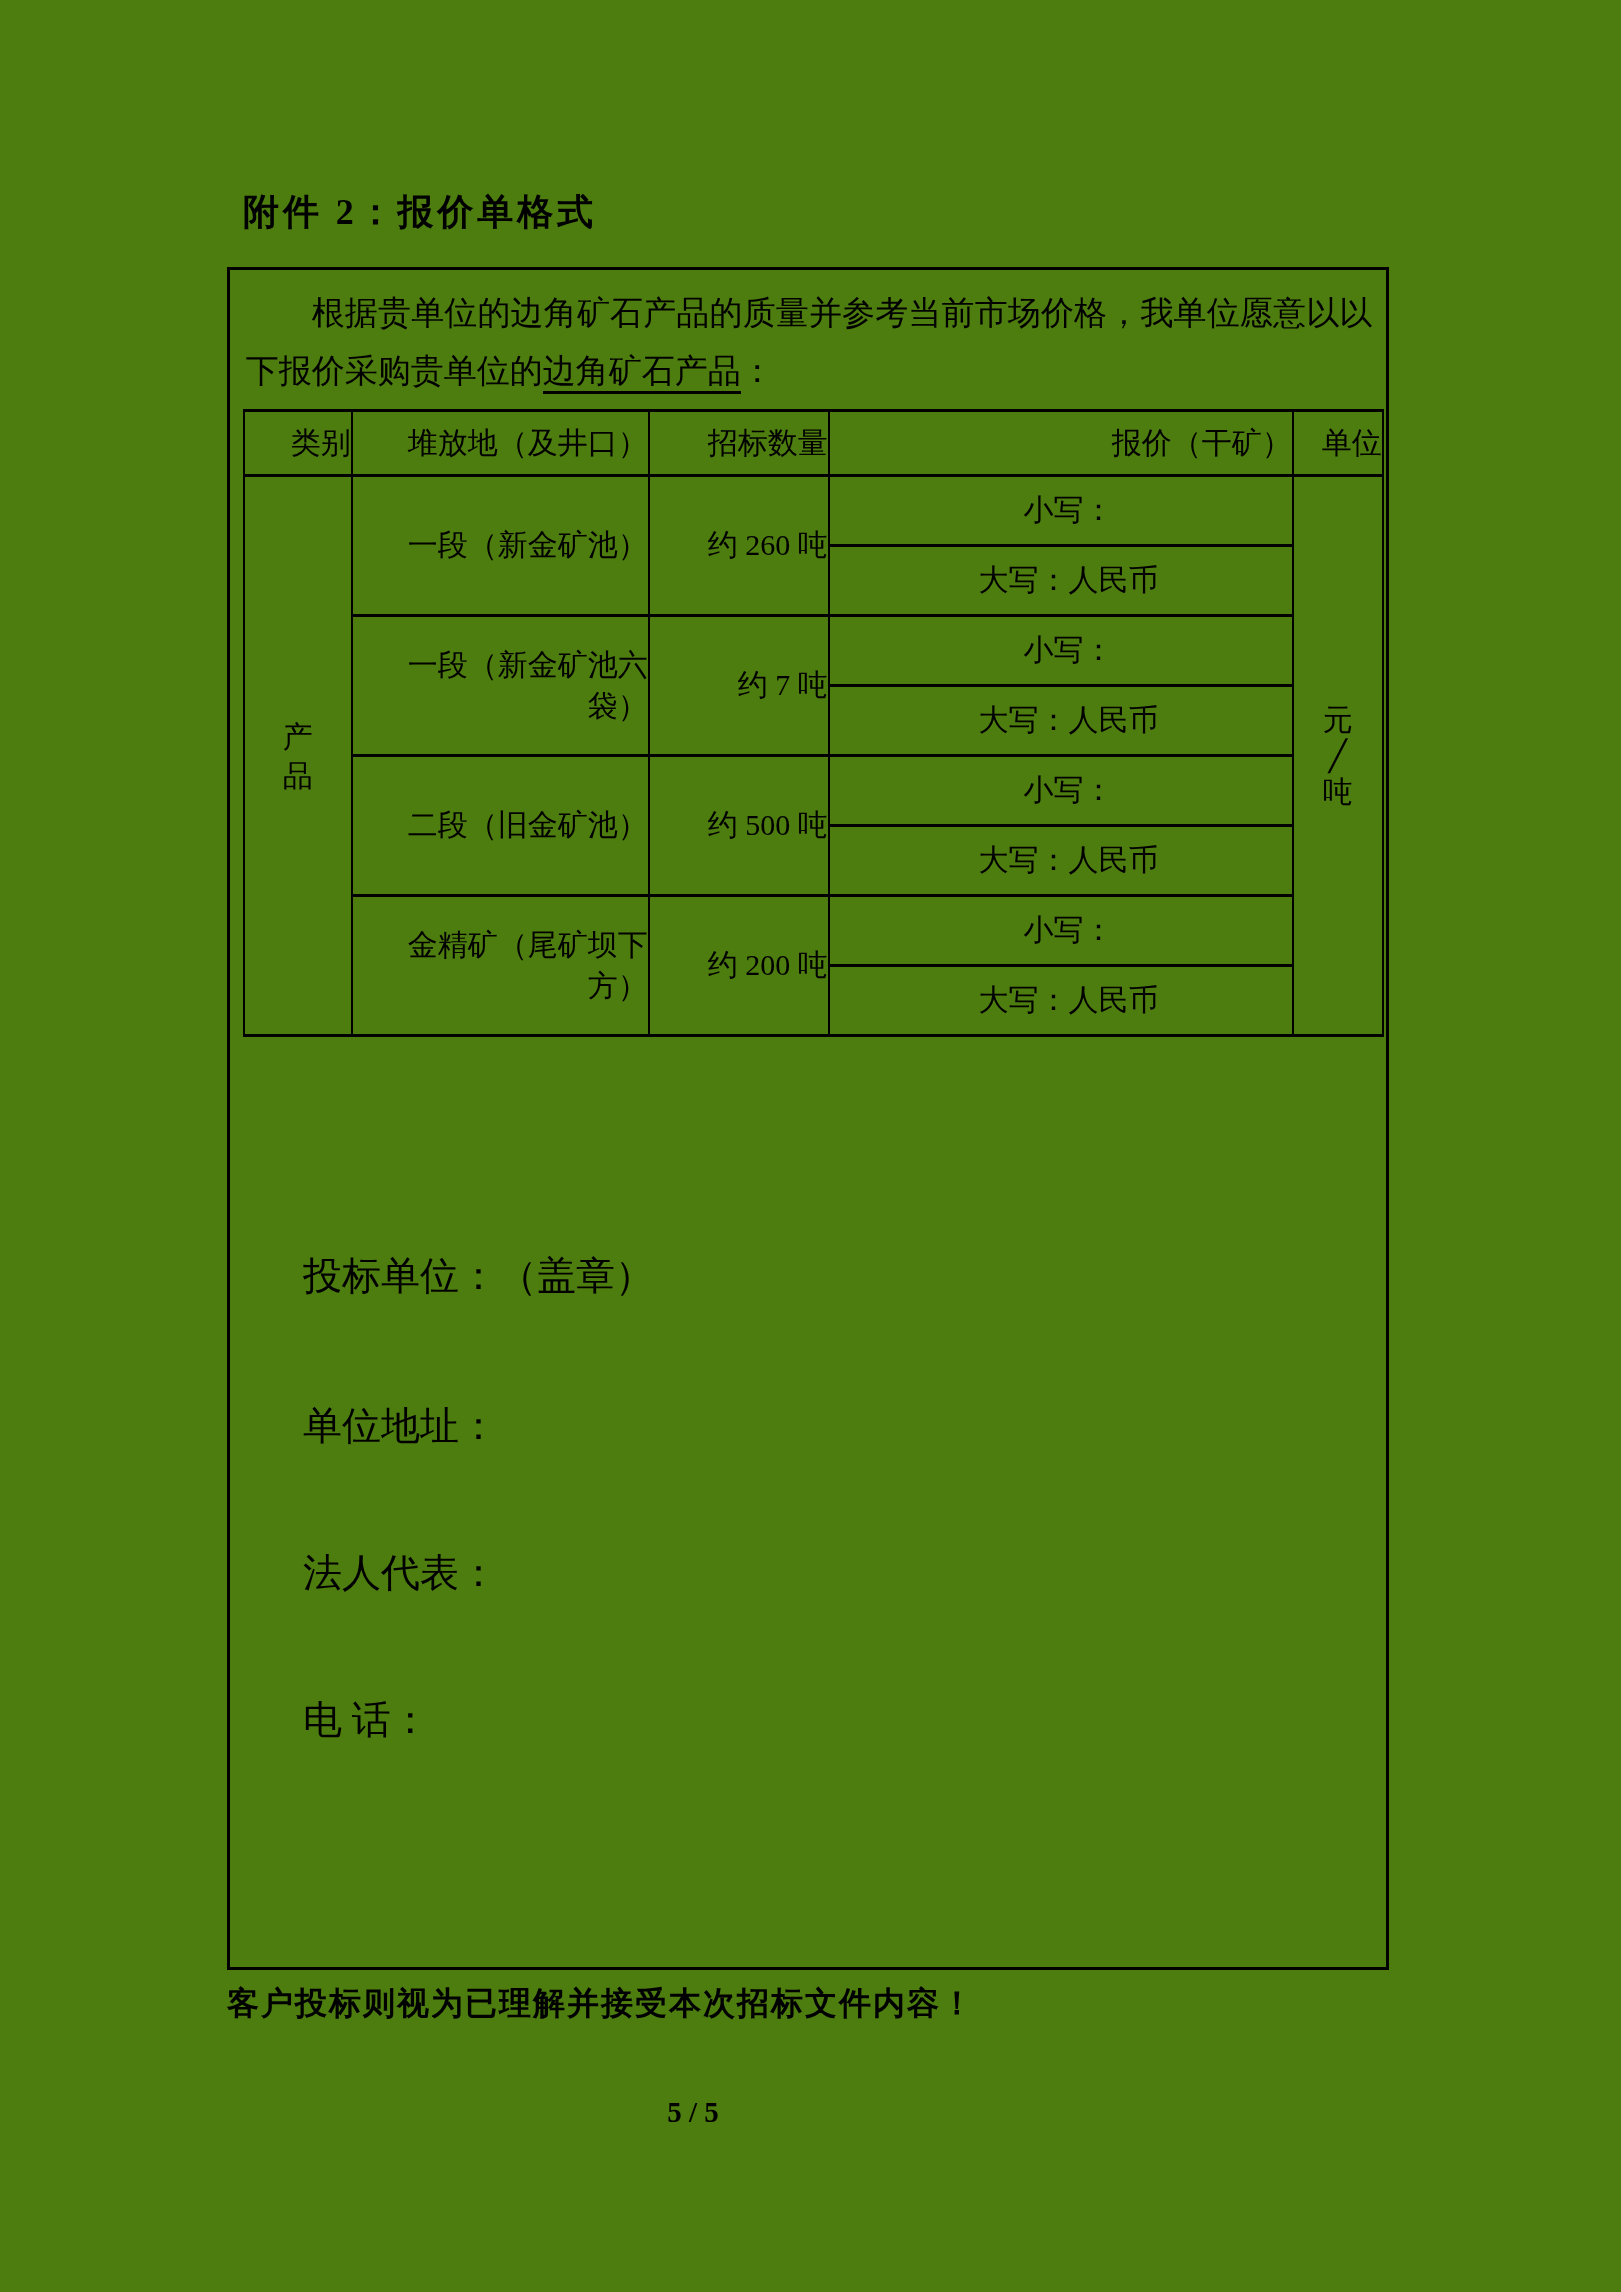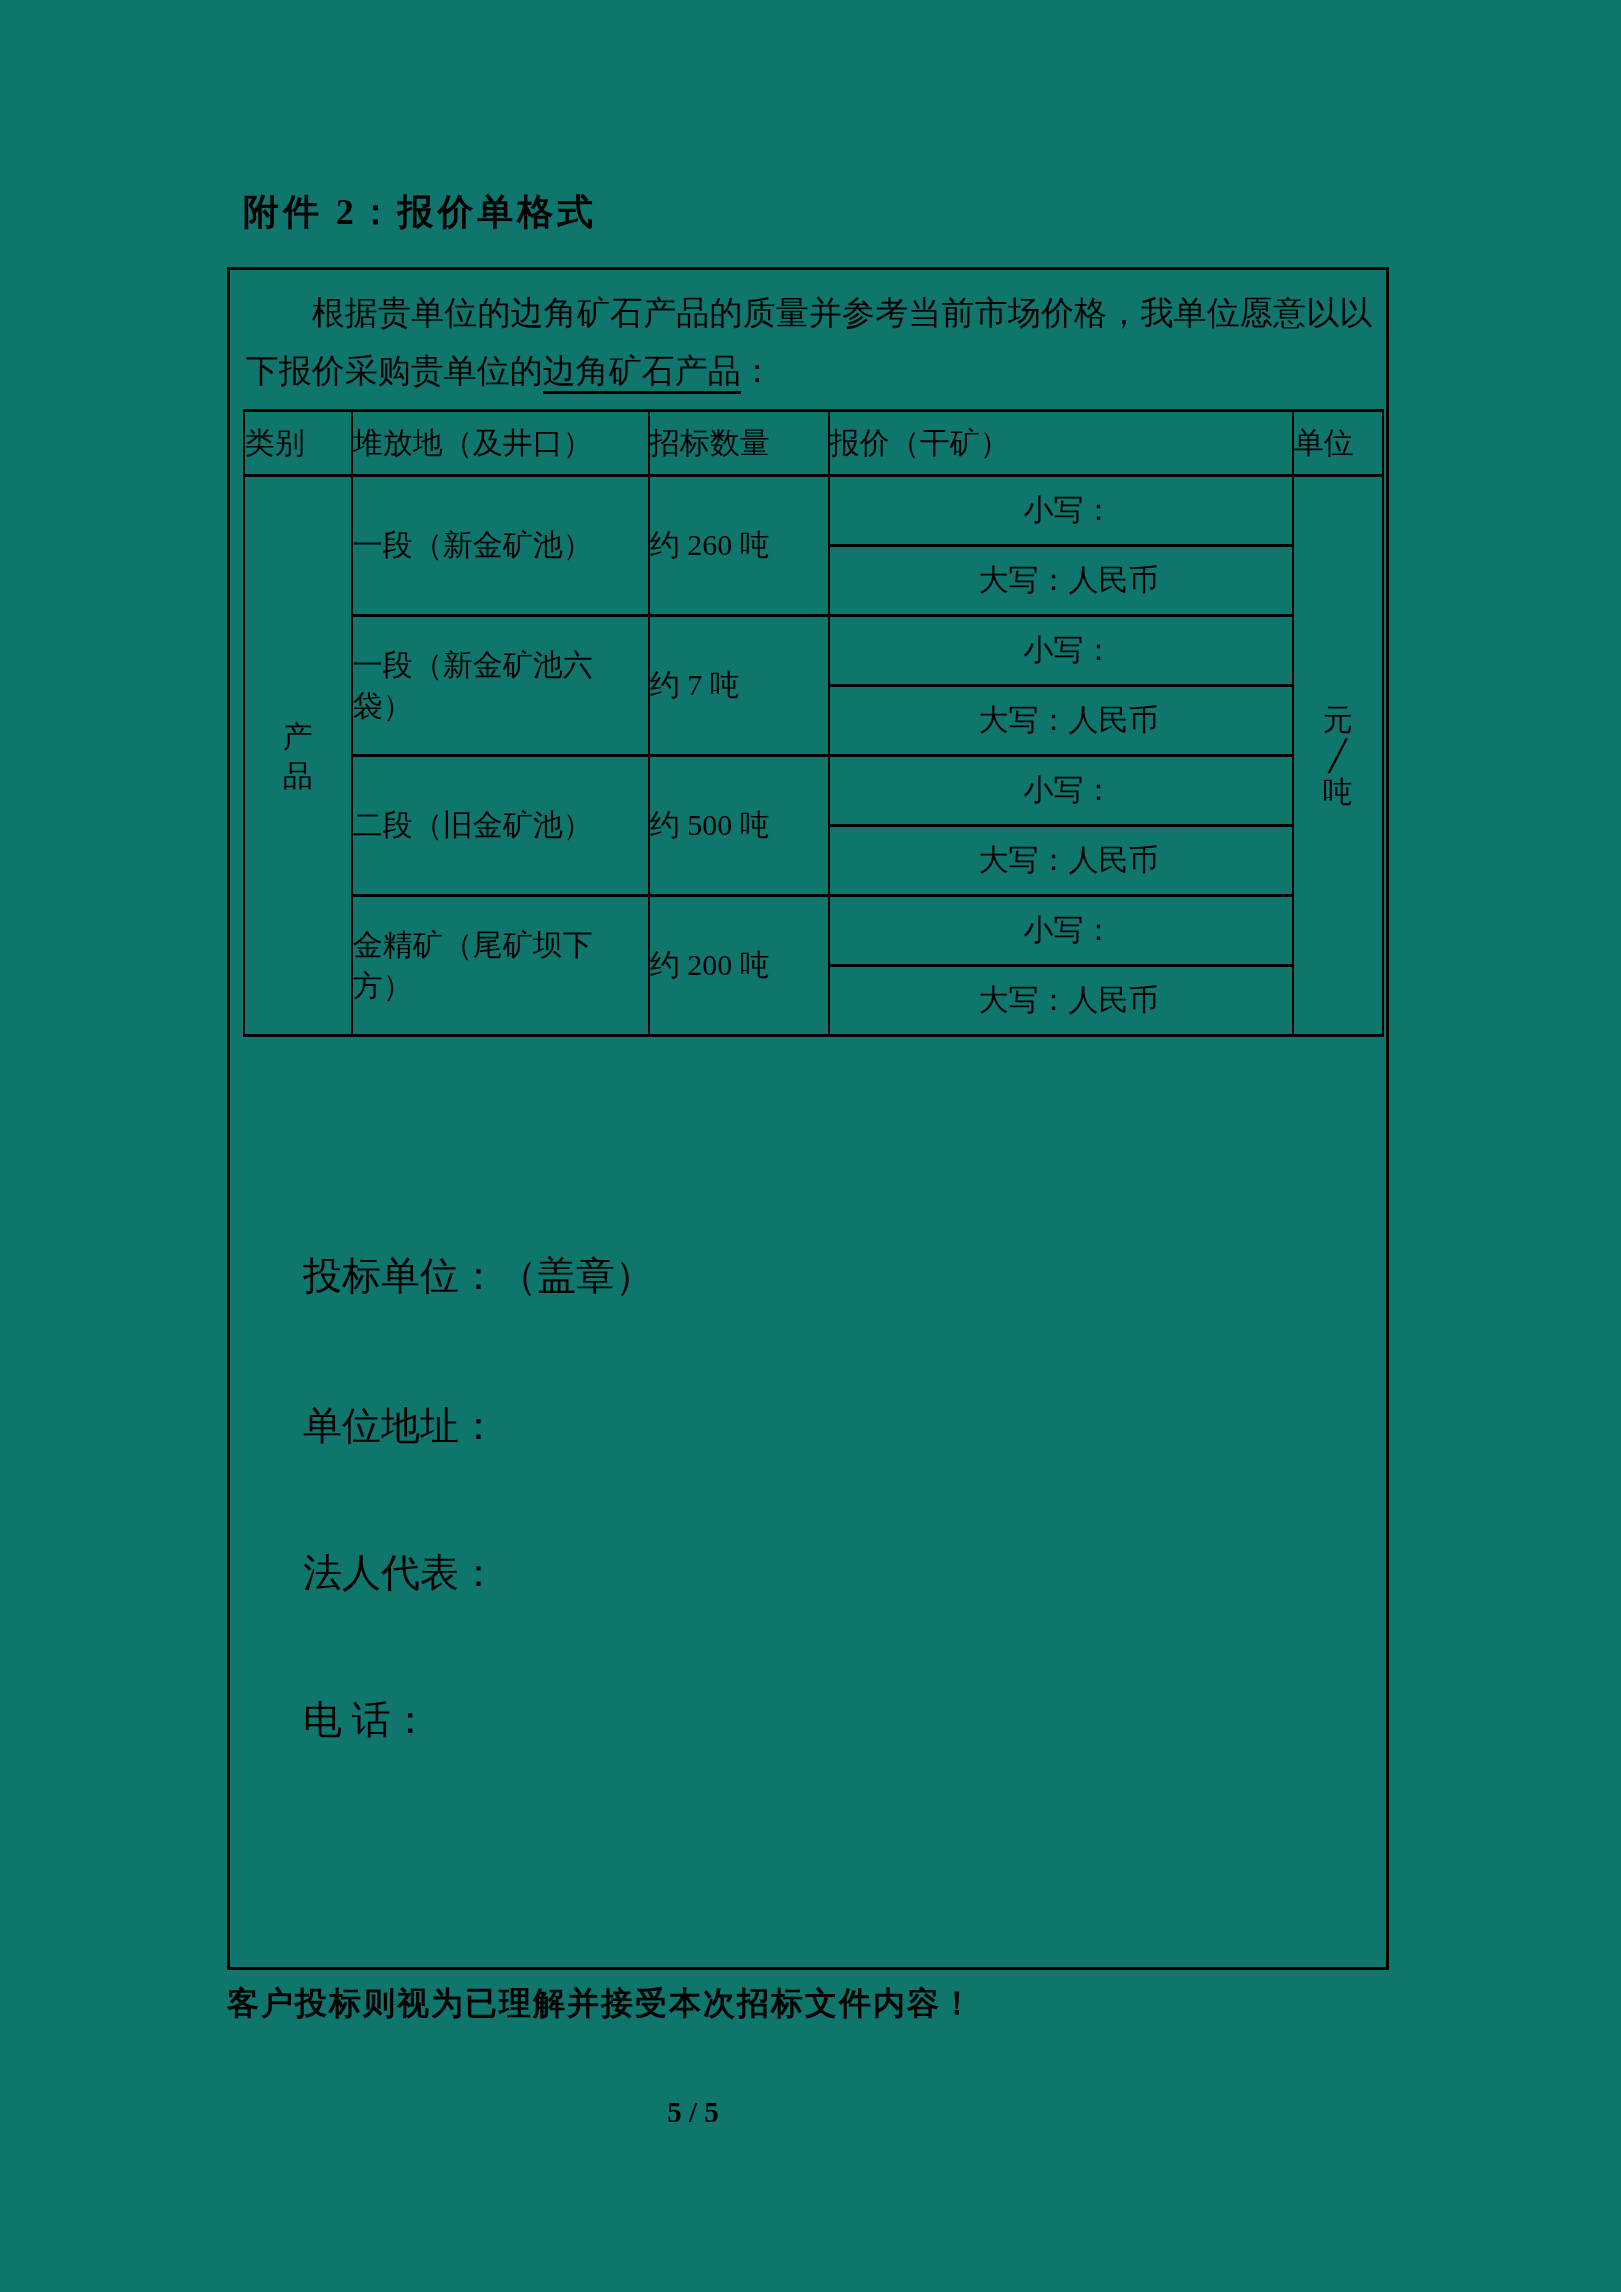--- a/index.html
+++ b/index.html
@@ -1,21 +1,21 @@
 <!DOCTYPE html>
 <html><head>
 <meta charset="utf-8">
 <style>
   * { margin: 0; padding: 0; box-sizing: border-box; }
   html, body { background: #e9e9e9; }
   .page {
     position: relative;
     width: 1621px;
     height: 2293px;
-    background: #0f766e;
+    background: #4d7c0f;
     font-family: "Liberation Serif", serif;
     color: #000000;
     overflow: hidden;
   }
   .doc-title {
     position: absolute;
     left: 243px;
     top: 188px;
     font-size: 36px;
     font-weight: bold;
@@ -45,21 +45,21 @@
     left: 12.7px;
     top: 139px;
     border-collapse: collapse;
     table-layout: fixed;
     font-size: 30px;
   }
   .quote-table td {
     border: 2px solid #000;
     border-top-width: 3.9px;
     border-bottom-width: 3.9px;
-    text-align: left;
+    text-align: right;
     vertical-align: middle;
     overflow: hidden;
   }
   .quote-table tr.hdr { height: 65px; }
   .quote-table tr.sub { height: 70px; }
   .quote-table td.price {
     text-align: center;
     padding-left: 15.7px;
   }
   .vert-stack {

